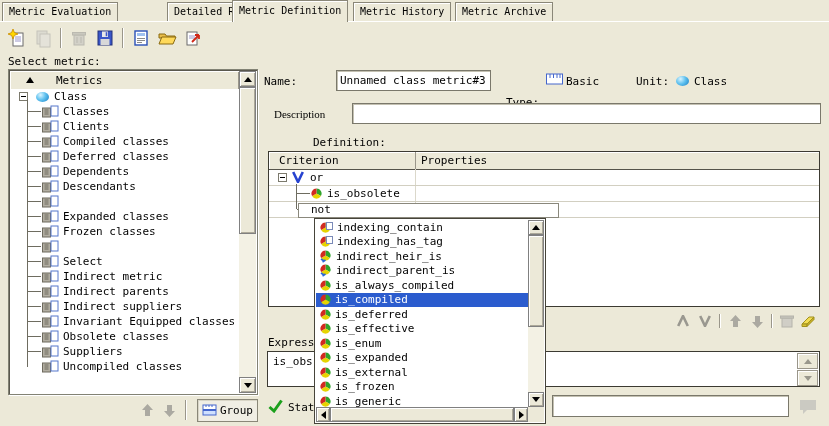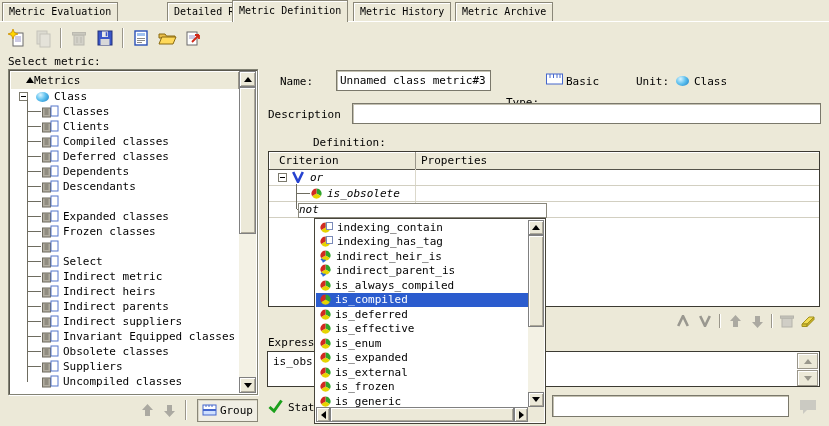--- a/index.html
+++ b/index.html
@@ -22,21 +22,21 @@
     font-family:"DejaVu Sans Mono",monospace;font-size:11px;padding:0 3px;box-sizing:border-box;outline:none;}
   .lbl{position:absolute;white-space:nowrap;}
   
   .tree-panel{position:absolute;left:8px;top:69px;width:250px;height:326px;box-sizing:border-box;
     background:#fff;border:1px solid #828274;box-shadow:inset 1px 1px 0 #5a584e,1px 1px 0 #fff;}
   .tree-header{position:absolute;left:1px;top:1px;right:18px;height:18px;background:#ece9d8;
     border-bottom:1px solid #8a8778;box-shadow:inset 1px 1px 0 #fff,inset -1px 0 0 #9a968a;
     display:flex;align-items:center;}
   .sort-tri{width:0;height:0;border-left:4px solid transparent;border-right:4px solid transparent;
     border-bottom:6px solid #000;margin-left:16px;}
-  .tree-header .th-label{}
+  .tree-header .th-label{margin-left:22px;}
   .tree-body{position:absolute;left:1px;top:19px;right:18px;bottom:1px;overflow:hidden;background:#fff;}
   .tree-row{position:relative;height:15px;line-height:15px;white-space:nowrap;}
   .tree-root .minus-box{left:9px;}
   .minus-box{position:absolute;top:3px;width:9px;height:9px;background:#fff;border:1px solid #7c7a6d;box-sizing:border-box;}
   .minus-box::before{content:'';position:absolute;left:1px;right:1px;top:3px;height:1px;background:#000;}
   .sphere{display:inline-block;width:13px;height:10px;border-radius:50%;
     background:radial-gradient(circle at 35% 30%,#d9f4ff 0%,#5fc1ef 45%,#177cc2 100%);}
   .tree-root .sphere{position:absolute;left:26px;top:3px;}
   .tree-root .label{position:absolute;left:44px;}
   .tree-children{position:relative;}
@@ -64,25 +64,25 @@
   
   .def-table{position:absolute;left:268px;top:151px;width:552px;height:156px;box-sizing:border-box;
     background:#fff;border:1px solid #3c3a32;}
   .def-head{position:absolute;left:0;top:0;right:0;height:17px;background:#ece9d8;border-bottom:1px solid #55534a;
     box-shadow:inset 1px 1px 0 #fff;}
   .def-head .c1{position:absolute;left:10px;top:2px;}
   .def-head .c2{position:absolute;left:152px;top:2px;}
   .def-head .hdiv{position:absolute;left:146px;top:0;bottom:0;width:1px;background:#9a968a;}
   .def-vdiv{position:absolute;left:146px;top:17px;height:49px;width:1px;background:#dbd8cb;}
   .def-rowline{position:absolute;left:0;right:0;height:1px;background:#d2cfc1;}
-  .def-row{position:absolute;left:0;right:0;height:15px;line-height:15px;white-space:nowrap;font-style:italic;}
+  .def-row{position:absolute;left:0;right:0;height:15px;line-height:15px;white-space:nowrap;}
   .vline-def{position:absolute;left:27px;top:32px;height:25px;width:1px;background:#6e6c60;}
   .hline-def{position:absolute;width:13px;height:1px;background:#6e6c60;}
   .not-box{position:absolute;left:29px;top:1px;width:247px;height:13px;background:#fff;
-    border:1px solid #8a887c;line-height:12px;padding-left:0;}
+    border:1px solid #8a887c;line-height:12px;padding-left:12px;}
   
   .ops-row{position:absolute;left:640px;top:311px;width:180px;height:20px;display:flex;align-items:center;justify-content:flex-end;}
   .op-btn{width:22px;height:18px;display:flex;align-items:center;justify-content:center;}
   .op-btn.disabled{filter:grayscale(1) opacity(.5);}
   .op-sep{width:0;height:14px;border-left:1px solid #9a968a;border-right:1px solid #fff;margin:0 3px;}
   
   .expr-box{position:absolute;left:267px;top:351px;width:553px;height:36px;box-sizing:border-box;
     background:#fff;border:1px solid #3c3a32;}
   .expr-text{position:absolute;left:5px;top:3px;}
   .expr-spin{position:absolute;right:1px;width:21px;height:16px;background:#ece9d8;border:1px solid #9a968a;
@@ -364,33 +364,20 @@
             <span class="hline"></span>
             <span class="ticon">
               <svg width="17" height="13" viewBox="0 0 17 13">
                 <rect x="0.5" y="3" width="8" height="9" fill="#b2aea2" stroke="#6e6a5e"></rect>
                 <line x1="2.5" y1="5" x2="6.5" y2="5" stroke="#6e6a5e"></line>
                 <line x1="2.5" y1="7" x2="6.5" y2="7" stroke="#6e6a5e"></line>
                 <line x1="2.5" y1="9" x2="6.5" y2="9" stroke="#6e6a5e"></line>
                 <rect x="9" y="1" width="7" height="10" fill="#fff" stroke="#5577cc"></rect>
               </svg>
             </span>
-            <span class="label">Indirect heirs</span>
-          </div>
-          <div class="tree-row tree-item">
-            <span class="hline"></span>
-            <span class="ticon">
-              <svg width="17" height="13" viewBox="0 0 17 13">
-                <rect x="0.5" y="3" width="8" height="9" fill="#b2aea2" stroke="#6e6a5e"></rect>
-                <line x1="2.5" y1="5" x2="6.5" y2="5" stroke="#6e6a5e"></line>
-                <line x1="2.5" y1="7" x2="6.5" y2="7" stroke="#6e6a5e"></line>
-                <line x1="2.5" y1="9" x2="6.5" y2="9" stroke="#6e6a5e"></line>
-                <rect x="9" y="1" width="7" height="10" fill="#fff" stroke="#5577cc"></rect>
-              </svg>
-            </span>
             <span class="label">Indirect parents</span>
           </div>
           <div class="tree-row tree-item">
             <span class="hline"></span>
             <span class="ticon">
               <svg width="17" height="13" viewBox="0 0 17 13">
                 <rect x="0.5" y="3" width="8" height="9" fill="#b2aea2" stroke="#6e6a5e"></rect>
                 <line x1="2.5" y1="5" x2="6.5" y2="5" stroke="#6e6a5e"></line>
                 <line x1="2.5" y1="7" x2="6.5" y2="7" stroke="#6e6a5e"></line>
                 <line x1="2.5" y1="9" x2="6.5" y2="9" stroke="#6e6a5e"></line>
@@ -486,38 +473,38 @@
             <rect x="1" y="7.5" width="13" height="4.5" fill="#cfe0ff" stroke="#4466cc"></rect>
             <line x1="4" y1="2" x2="4" y2="4" stroke="#4466cc"></line>
             <line x1="7" y1="2" x2="7" y2="4" stroke="#4466cc"></line>
             <line x1="10" y1="2" x2="10" y2="4" stroke="#4466cc"></line>
           </svg>
         </span>
       <span>Group</span>
     </span>
   </div>
 
-  <div class="lbl" style="left:280px;top:75px;">Name:</div>
+  <div class="lbl" style="left:264px;top:75px;">Name:</div>
   <input class="xp-input abs" style="left: 336px; top: 70px; width: 155px; height: 21px;" value="Unnamed class metric#3">
   <div class="lbl" style="left:506px;top:75px;margin-top:21px;">Type:</div>
   <span class="abs" style="left:546px;top:73px;" id="ruler-ic">
       <svg width="17" height="12" viewBox="0 0 17 12">
         <rect x="0.5" y="1" width="16" height="10" fill="#fff" stroke="#4466cc"></rect>
         <line x1="4" y1="1" x2="4" y2="5" stroke="#4466cc"></line>
         <line x1="7.5" y1="1" x2="7.5" y2="5" stroke="#4466cc"></line>
         <line x1="11" y1="1" x2="11" y2="5" stroke="#4466cc"></line>
         <line x1="14" y1="1" x2="14" y2="5" stroke="#4466cc"></line>
       </svg>
     </span>
   <div class="lbl" style="left:566px;top:75px;">Basic</div>
   <div class="lbl" style="left:636px;top:75px;">Unit:</div>
   <span class="sphere abs" style="left:676px;top:76px;"></span>
   <div class="lbl" style="left:694px;top:75px;">Class</div>
 
-  <div class="lbl" style="left:268px;top:108px;">Description</div>
+  <div class="lbl" style="left:274px;top:108px;font-family:Liberation Serif, serif;">Description</div>
   <input class="xp-input abs" style="left: 352px; top: 103px; width: 469px; height: 21px;" value="">
 
   <div class="lbl" style="left:268px;top:136px;padding-left:45px;">Definition:</div>
   <div class="def-table">
     <div class="def-head">
       <span class="c1">Criterion</span>
       <span class="hdiv"></span>
       <span class="c2">Properties</span>
     </div>
     <div class="def-vdiv"></div>

